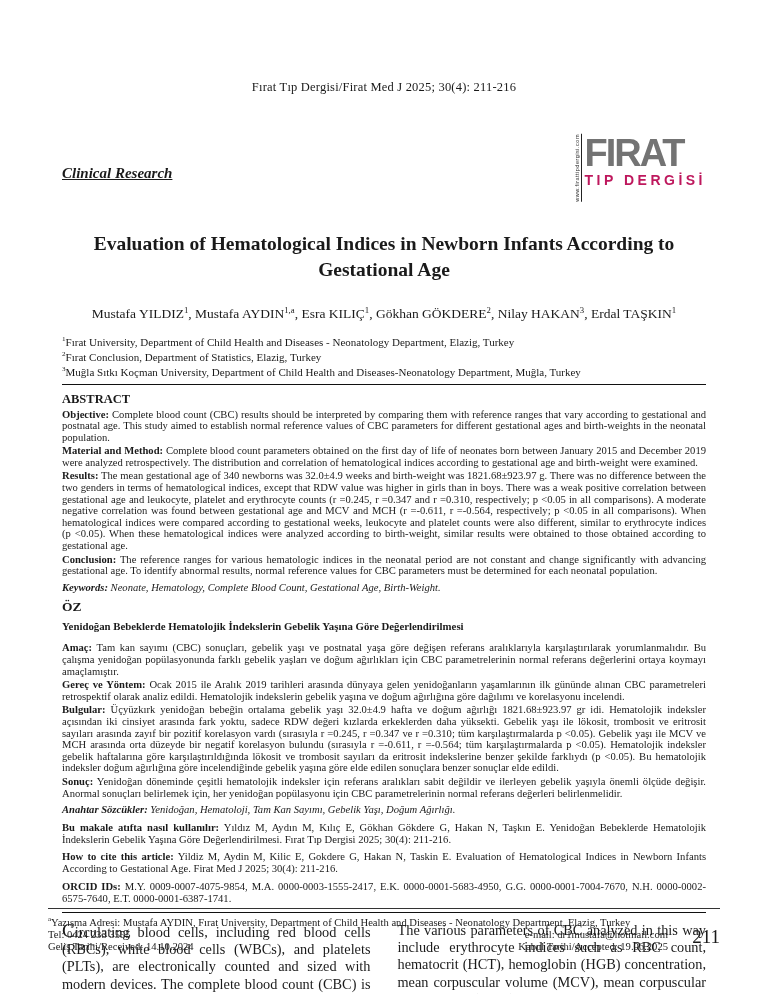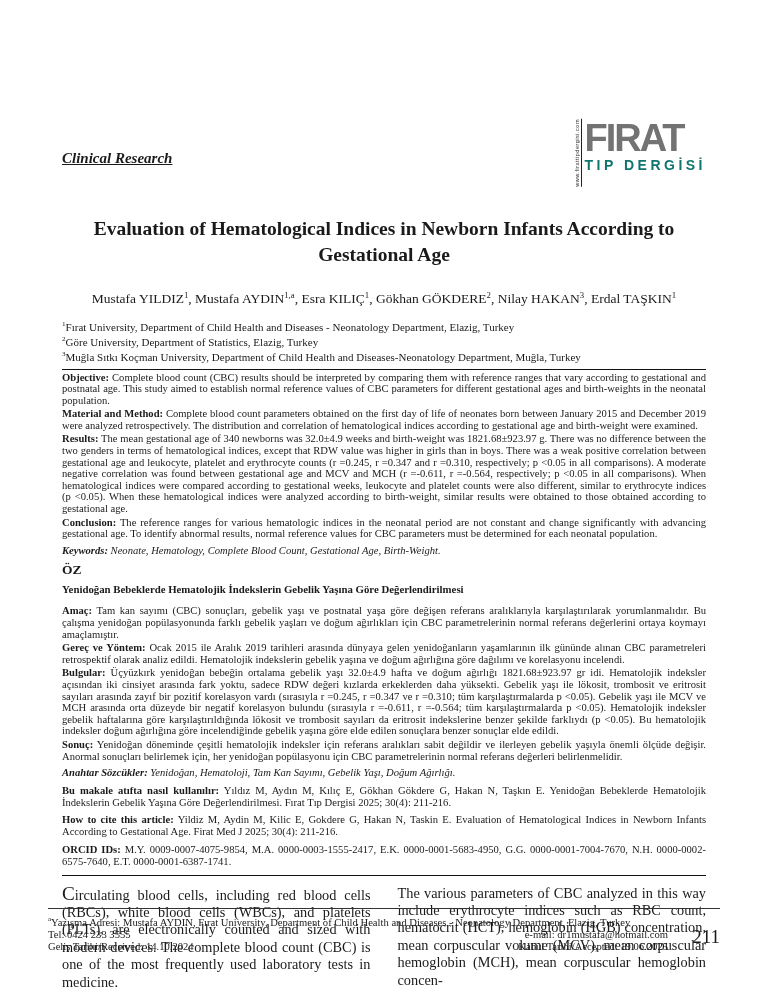--- a/index.html
+++ b/index.html
@@ -22,21 +22,21 @@
     font-size:5.5px; color:#333; border-left:1px solid #222;
     padding-left:1px; letter-spacing:.5px;
   }
   .logo-text { padding-left:3px; line-height:1; }
   .logo-main {
     font-family:"Liberation Sans","DejaVu Sans",sans-serif;
     font-weight:bold; font-size:38px; letter-spacing:-2px; color:#737373;
   }
   .logo-sub {
     font-family:"Liberation Sans","DejaVu Sans",sans-serif;
-    font-weight:bold; font-size:14px; letter-spacing:3.5px; color:#0f766e; margin-top:1px;
+    font-weight:bold; font-size:14px; letter-spacing:3.5px; color:#be185d; margin-top:1px;
   }
   .article-title {
     text-align:center; font-size:19.5px; font-weight:bold;
     line-height:1.32; margin:30px 6px 0;
   }
   .authors { text-align:center; font-size:13.5px; margin-top:22px; }
   .author:not(:last-child)::after { content:", "; }
   sup { font-size:.65em; }
   .affiliations {
     margin-top:13px; font-size:11px; line-height:1.35;
@@ -62,44 +62,46 @@
   .footer-flex { display:flex; }
   .footer-main { flex:1; }
   .footer-row { display:flex; justify-content:space-between; }
   .footer-page { width:52px; text-align:right; font-size:19px; padding-top:9px;margin-top:9px; }
 </style>
 </head>
 <body>
 
 <div class="page">
 
+  <div class="journal-line">Fırat Tıp Dergisi/Firat Med J 2025; 30(4): 211-216</div>
 
   <div class="masthead">
     <div class="section-label">Clinical Research</div>
     <div class="logo">
       <div class="logo-vert">www.firattipdergisi.com</div>
       <div class="logo-text">
         <div class="logo-main">FIRAT</div>
         <div class="logo-sub">TIP DERGİSİ</div>
       </div>
     </div>
   </div>
 
   <h1 class="article-title">Evaluation of Hematological Indices in Newborn Infants According to Gestational Age</h1>
 
   <div class="authors">
     <span class="author"><span>Mustafa YILDIZ</span><sup>1</sup></span><span class="author"><span>Mustafa AYDIN</span><sup>1,a</sup></span><span class="author"><span>Esra KILIÇ</span><sup>1</sup></span><span class="author"><span>Gökhan GÖKDERE</span><sup>2</sup></span><span class="author"><span>Nilay HAKAN</span><sup>3</sup></span><span class="author"><span>Erdal TAŞKIN</span><sup>1</sup></span>
   </div>
 
   <div class="affiliations">
     <div><sup>1</sup><span>Fırat University, Department of Child Health and Diseases - Neonatology Department, Elazig, Turkey</span></div>
-    <div><sup>2</sup><span>Göre University, Department of Statistics, Elazig, Turkey</span></div>
+    <div><sup>2</sup><span>Fırat Conclusion, Department of Statistics, Elazig, Turkey</span></div>
     <div><sup>3</sup><span>Muğla Sıtkı Koçman University, Department of Child Health and Diseases-Neonatology Department, Muğla, Turkey</span></div>
   </div>
 
+  <div class="abstract-heading">ABSTRACT</div>
 
   <p class="abs-p"><b class="lbl">Objective:</b> <span>Complete blood count (CBC) results should be interpreted by comparing them with reference ranges that vary according to gestational and postnatal age. This study aimed to establish normal reference values of CBC parameters for different gestational ages and birth-weights in the neonatal population.</span></p>
   <p class="abs-p"><b class="lbl">Material and Method:</b> <span>Complete blood count parameters obtained on the first day of life of neonates born between January 2015 and December 2019 were analyzed retrospectively. The distribution and correlation of hematological indices according to gestational age and birth-weight were examined.</span></p>
   <p class="abs-p"><b class="lbl">Results:</b> <span>The mean gestational age of 340 newborns was 32.0±4.9 weeks and birth-weight was 1821.68±923.97 g. There was no difference between the two genders in terms of hematological indices, except that RDW value was higher in girls than in boys. There was a weak positive correlation between gestational age and leukocyte, platelet and erythrocyte counts (r =0.245, r =0.347 and r =0.310, respectively; p &lt;0.05 in all comparisons). A moderate negative correlation was found between gestational age and MCV and MCH (r =-0.611, r =-0.564, respectively; p &lt;0.05 in all comparisons). When hematological indices were compared according to gestational weeks, leukocyte and platelet counts were also different, similar to erythrocyte indices (p &lt;0.05). When these hematological indices were analyzed according to birth-weight, similar results were obtained to those obtained according to gestational age.</span></p>
   <p class="abs-p"><b class="lbl">Conclusion:</b> <span>The reference ranges for various hematologic indices in the neonatal period are not constant and change significantly with advancing gestational age. To identify abnormal results, normal reference values for CBC parameters must be determined for each neonatal population.</span></p>
 
   <div class="kw"><b class="lbl">Keywords:</b> <span>Neonate, Hematology, Complete Blood Count, Gestational Age, Birth-Weight.</span></div>
 
   <div class="oz-heading">ÖZ</div>
 

